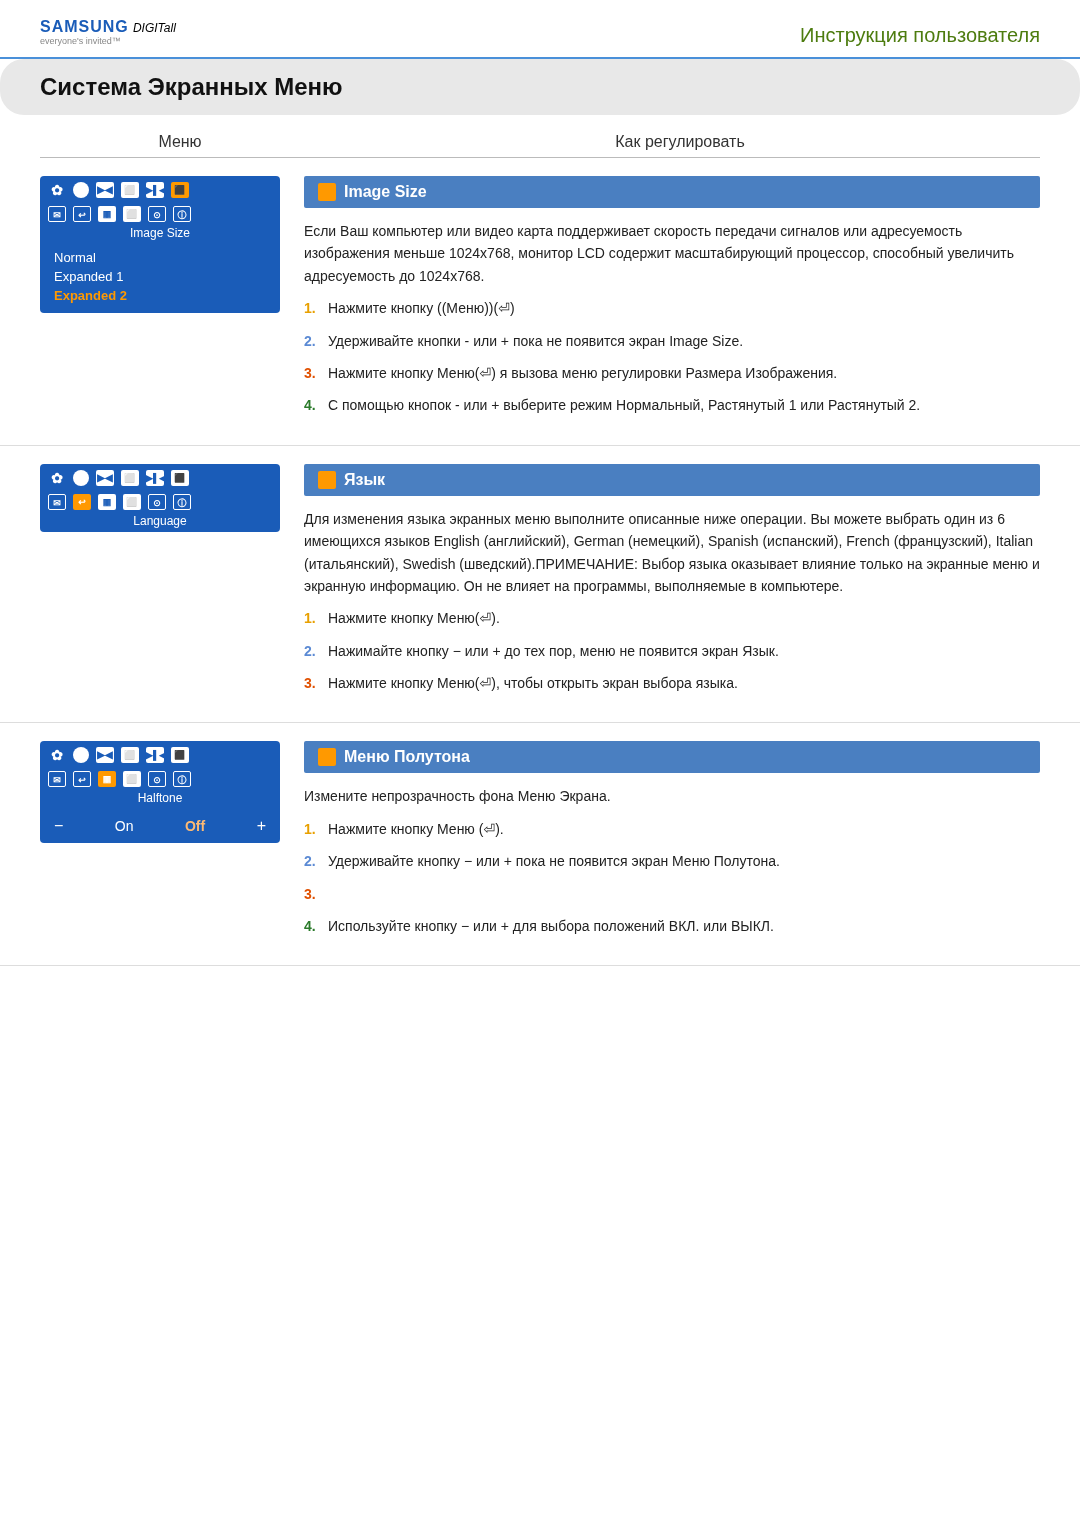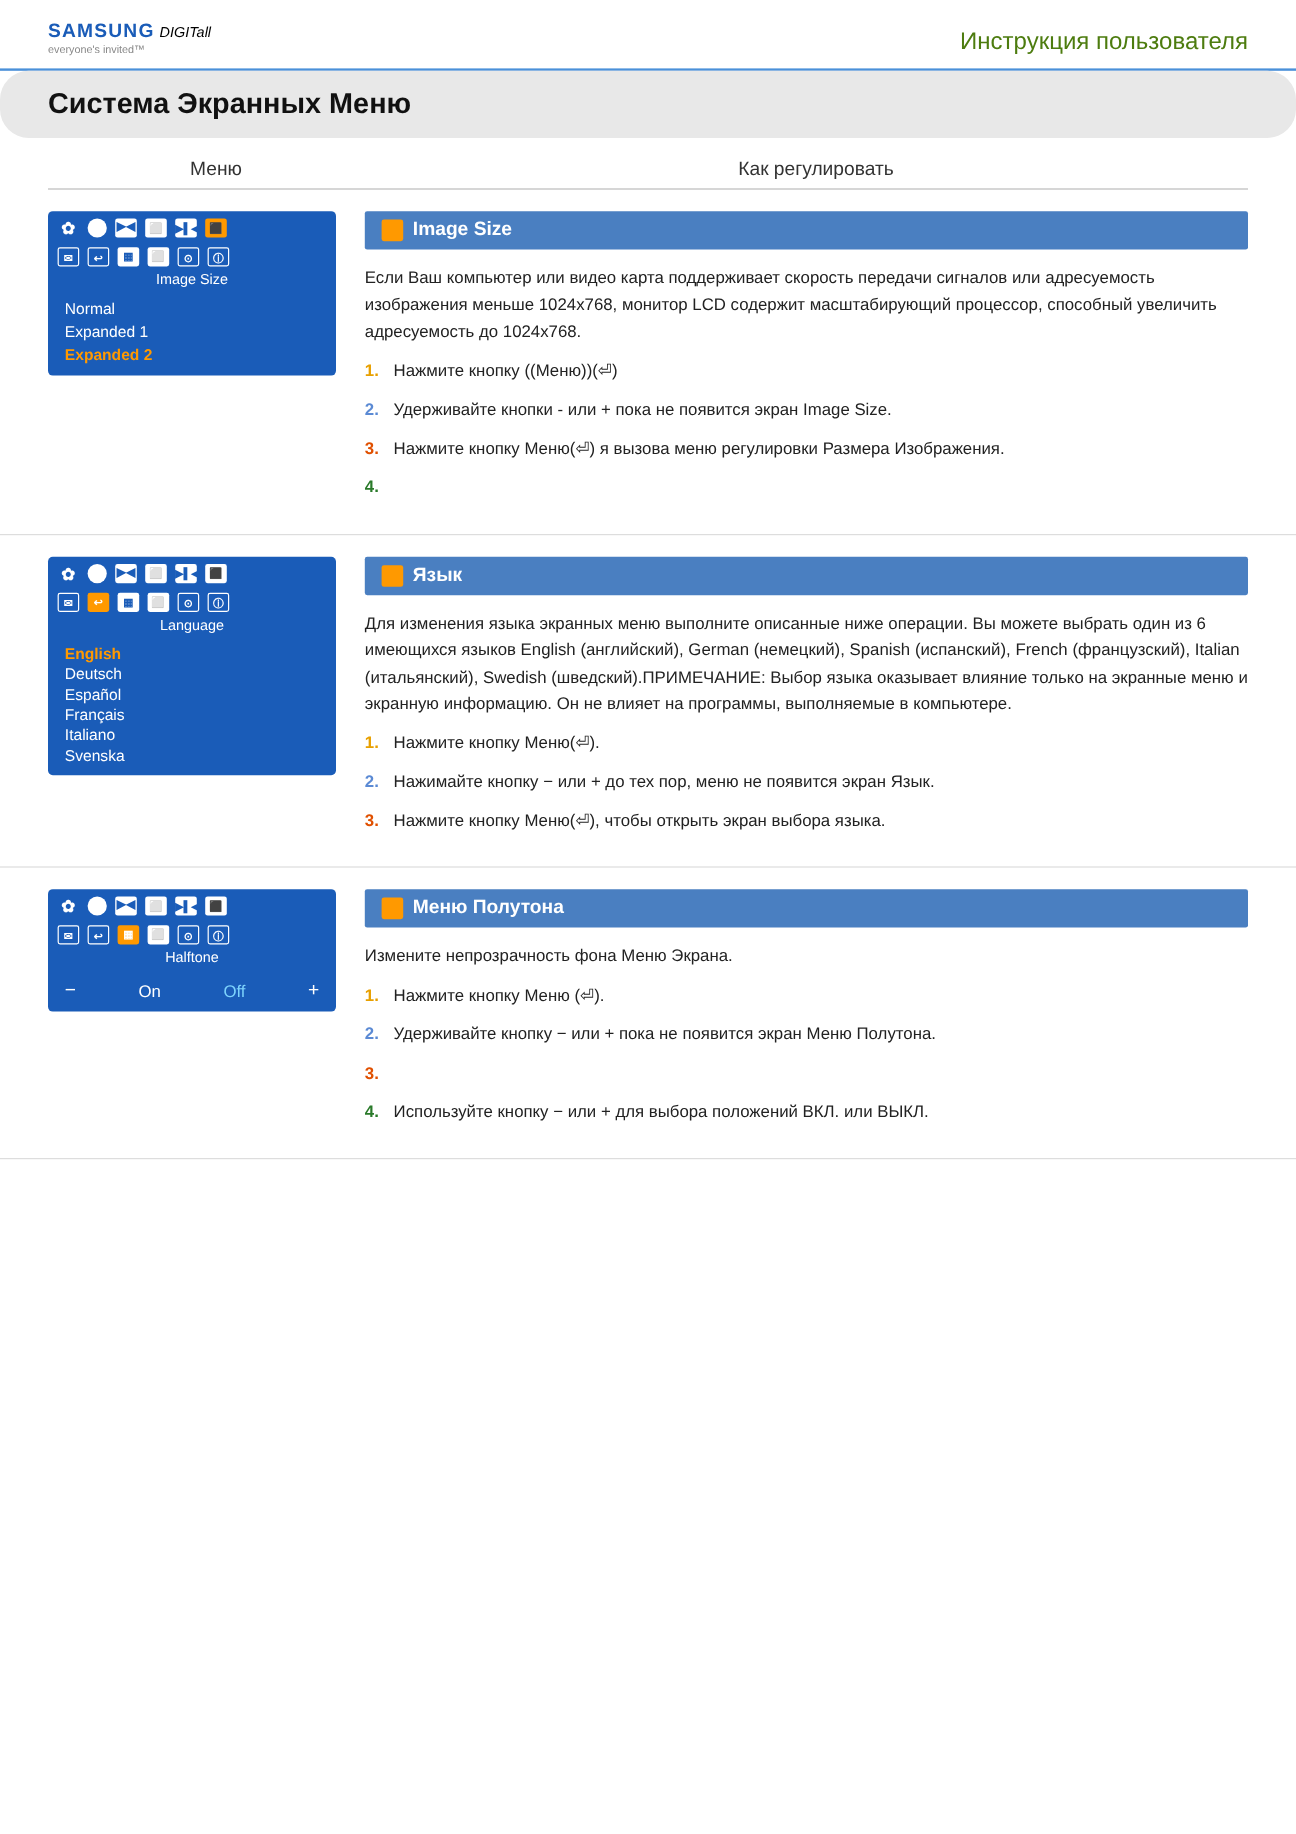--- a/index.html
+++ b/index.html
@@ -321,20 +321,21 @@
         <div class="step">
           <span class="step-num step2">2.</span>
           <span class="step-text">Удерживайте кнопки  -  или + пока не появится экран Image Size.</span>
         </div>
         <div class="step">
           <span class="step-num step3">3.</span>
           <span class="step-text">Нажмите кнопку Меню(⏎) я вызова меню регулировки Размера Изображения.</span>
         </div>
         <div class="step">
           <span class="step-num step4">4.</span>
+          <span class="step-text">С помощью кнопок -  или + выберите режим Нормальный, Растянутый 1 или Растянутый 2.</span>
         </div>
       </div>
     </div>
   </div>
 
   <div class="section-row">
 
     <div class="osd-panel">
       <div class="osd-icons-row">
         <span class="osd-icon sun">✿</span>
@@ -346,28 +347,20 @@
       </div>
       <div class="osd-icons-row">
         <span class="osd-icon outline" style="font-size:9px;">✉</span>
         <span class="osd-icon active-icon" style="font-size:9px; background:#f90;">↩</span>
         <span class="osd-icon" style="font-size:9px;">▦</span>
         <span class="osd-icon" style="font-size:9px;">⬜</span>
         <span class="osd-icon outline" style="font-size:9px;">⊙</span>
         <span class="osd-icon outline" style="font-size:9px;">ⓘ</span>
       </div>
       <div class="osd-label">Language</div>
-      <div class="lang-list">
-        <div class="lang-item selected">English</div>
-        <div class="lang-item">Deutsch</div>
-        <div class="lang-item">Español</div>
-        <div class="lang-item">Français</div>
-        <div class="lang-item">Italiano</div>
-        <div class="lang-item">Svenska</div>
-      </div>
     </div>
 
     <div class="right-content">
       <div class="section-header">
         <span class="section-header-icon"></span>
         <span class="section-header-title">Язык</span>
       </div>
       <div class="section-body">
         <p>Для изменения языка экранных меню выполните описанные ниже операции. Вы можете выбрать один из 6 имеющихся языков English (английский), German (немецкий), Spanish (испанский), French (французский), Italian (итальянский), Swedish (шведский).ПРИМЕЧАНИЕ: Выбор языка оказывает влияние только на экранные меню и экранную информацию. Он не влияет на программы, выполняемые в компьютере.</p>
         <div class="step">
@@ -402,21 +395,21 @@
         <span class="osd-icon outline" style="font-size:9px;">↩</span>
         <span class="osd-icon active-icon" style="font-size:9px; background:#f90;">▦</span>
         <span class="osd-icon" style="font-size:9px;">⬜</span>
         <span class="osd-icon outline" style="font-size:9px;">⊙</span>
         <span class="osd-icon outline" style="font-size:9px;">ⓘ</span>
       </div>
       <div class="osd-label">Halftone</div>
       <div class="osd-halftone-row">
         <span style="font-size:16px; cursor:pointer;">−</span>
         <span style="font-size:14px;">On</span>
-        <span style="font-size:14px; color:#7dd3fc; font-weight:normal;">Off</span>
+        <span style="font-size:14px; color:#fdba74; font-weight:bold;">Off</span>
         <span style="font-size:16px; cursor:pointer;">+</span>
       </div>
     </div>
 
     <div class="right-content">
       <div class="section-header">
         <span class="section-header-icon"></span>
         <span class="section-header-title">Меню Полутона</span>
       </div>
       <div class="section-body">

